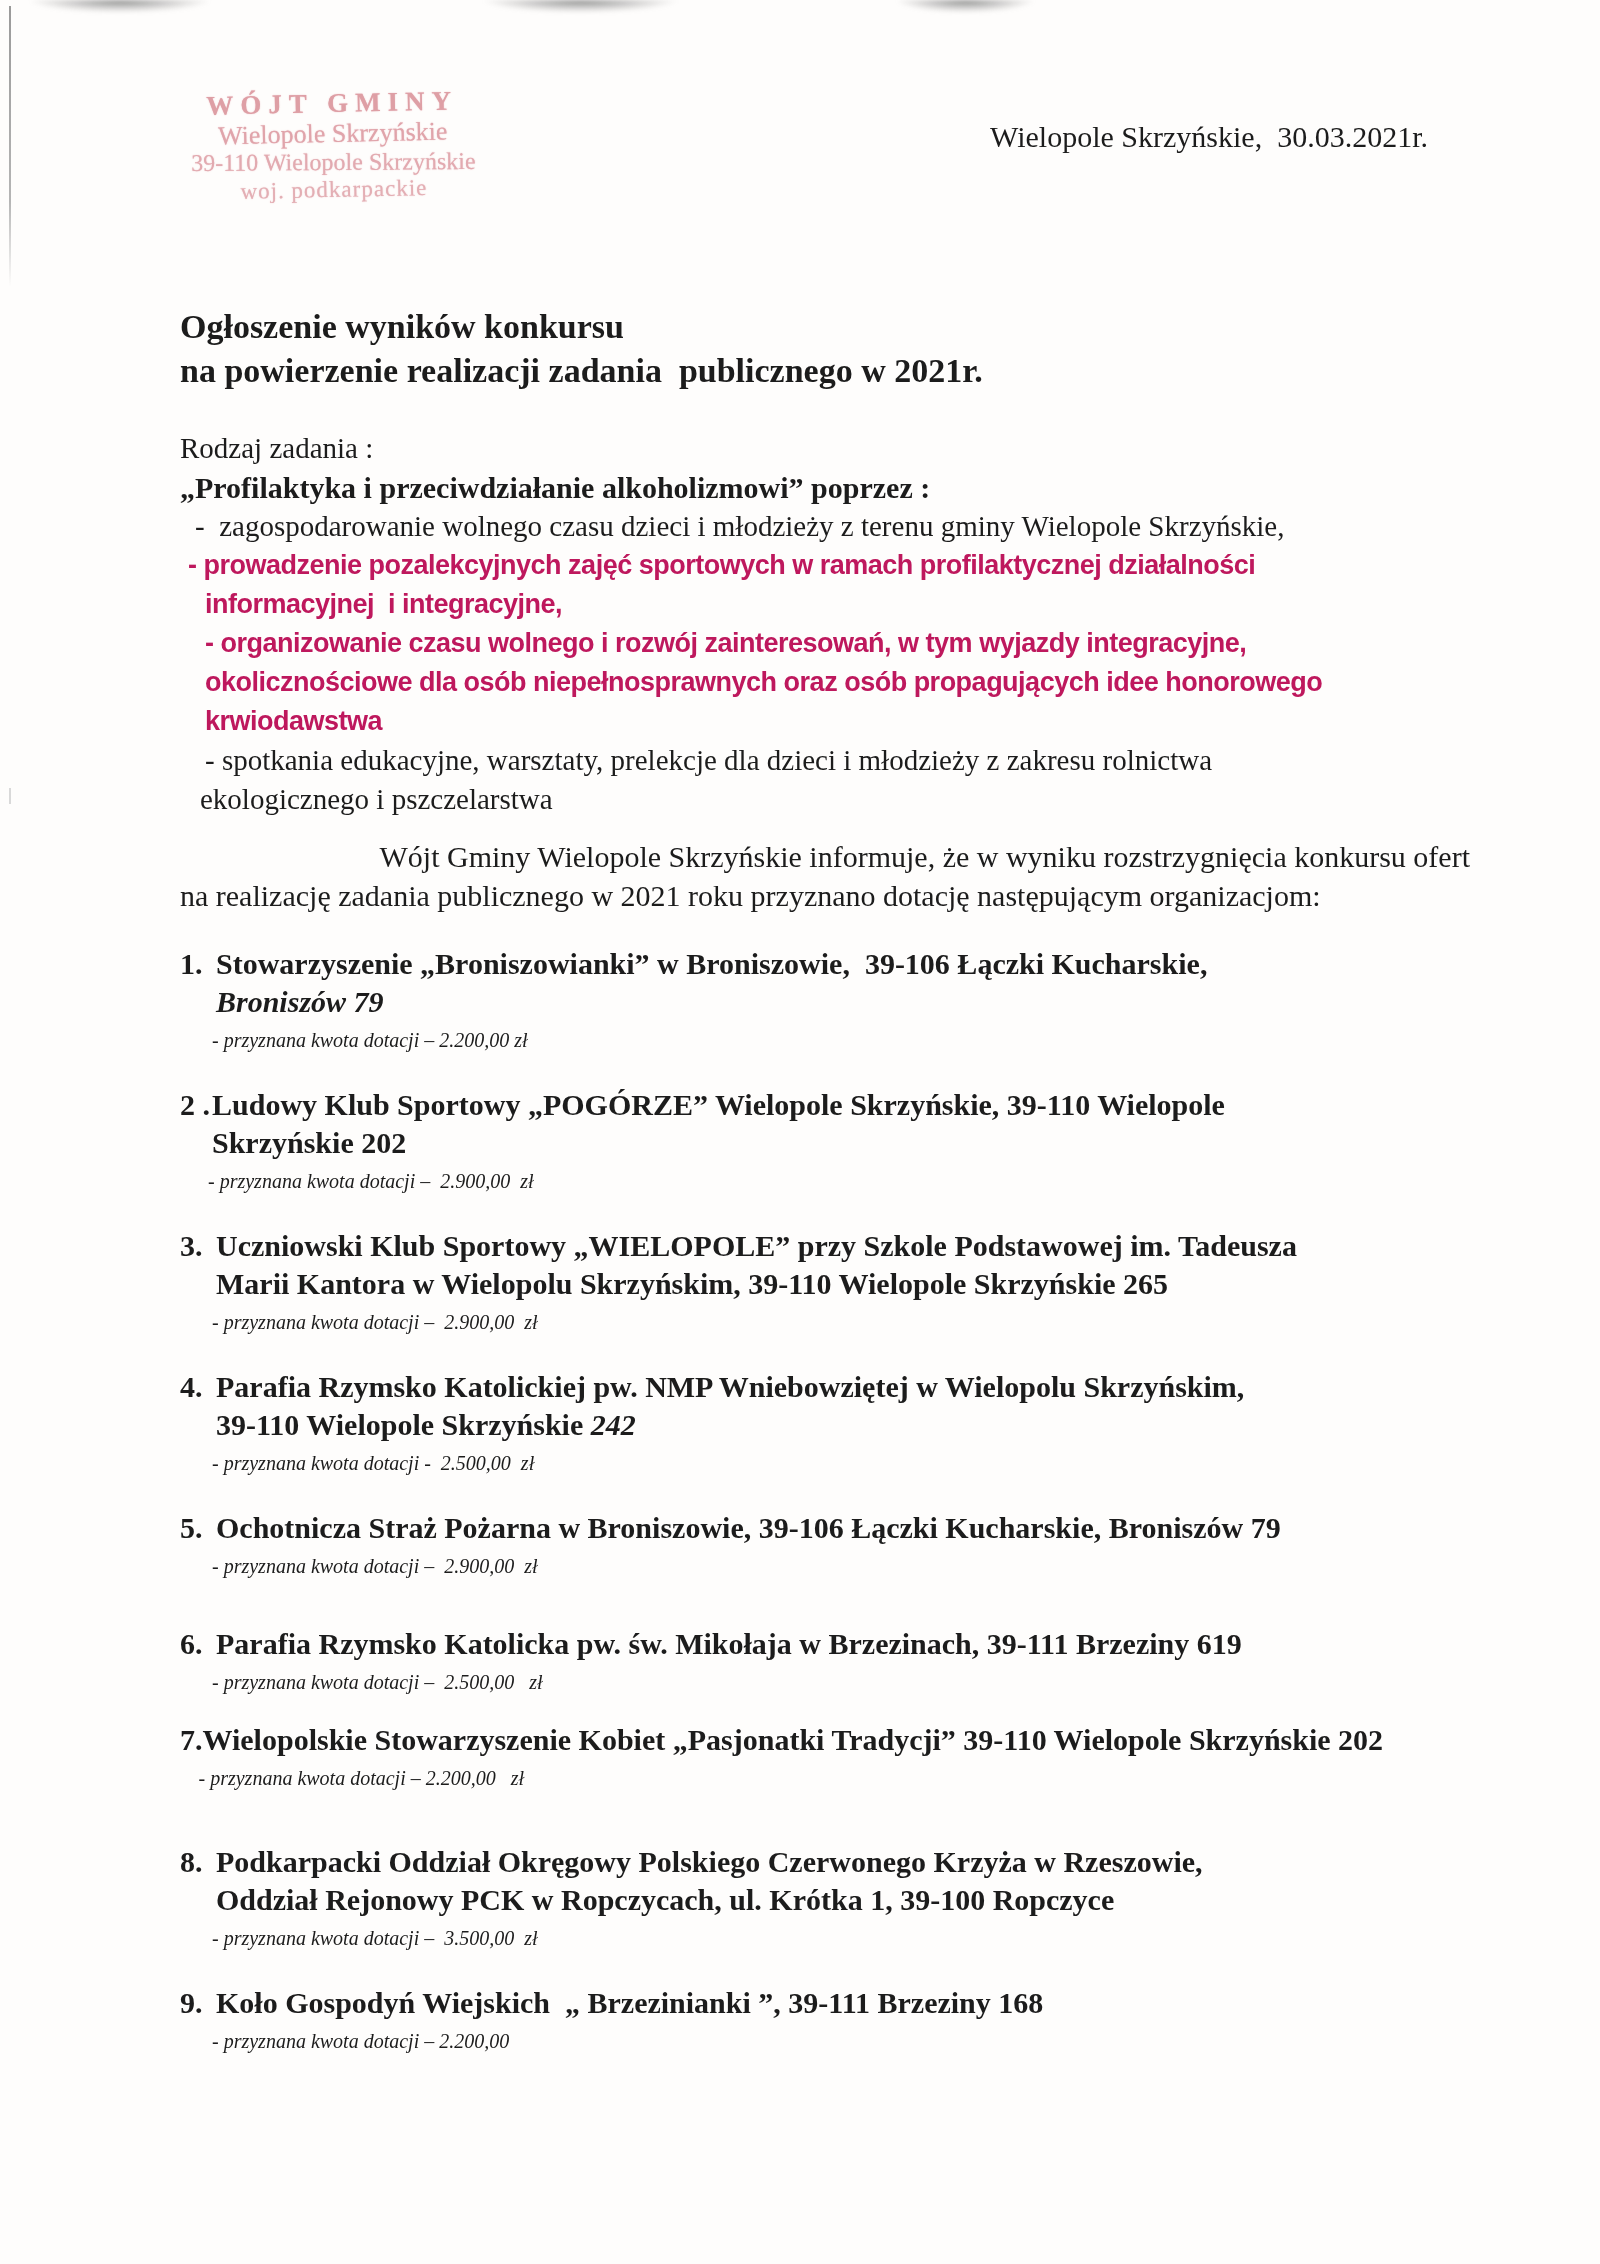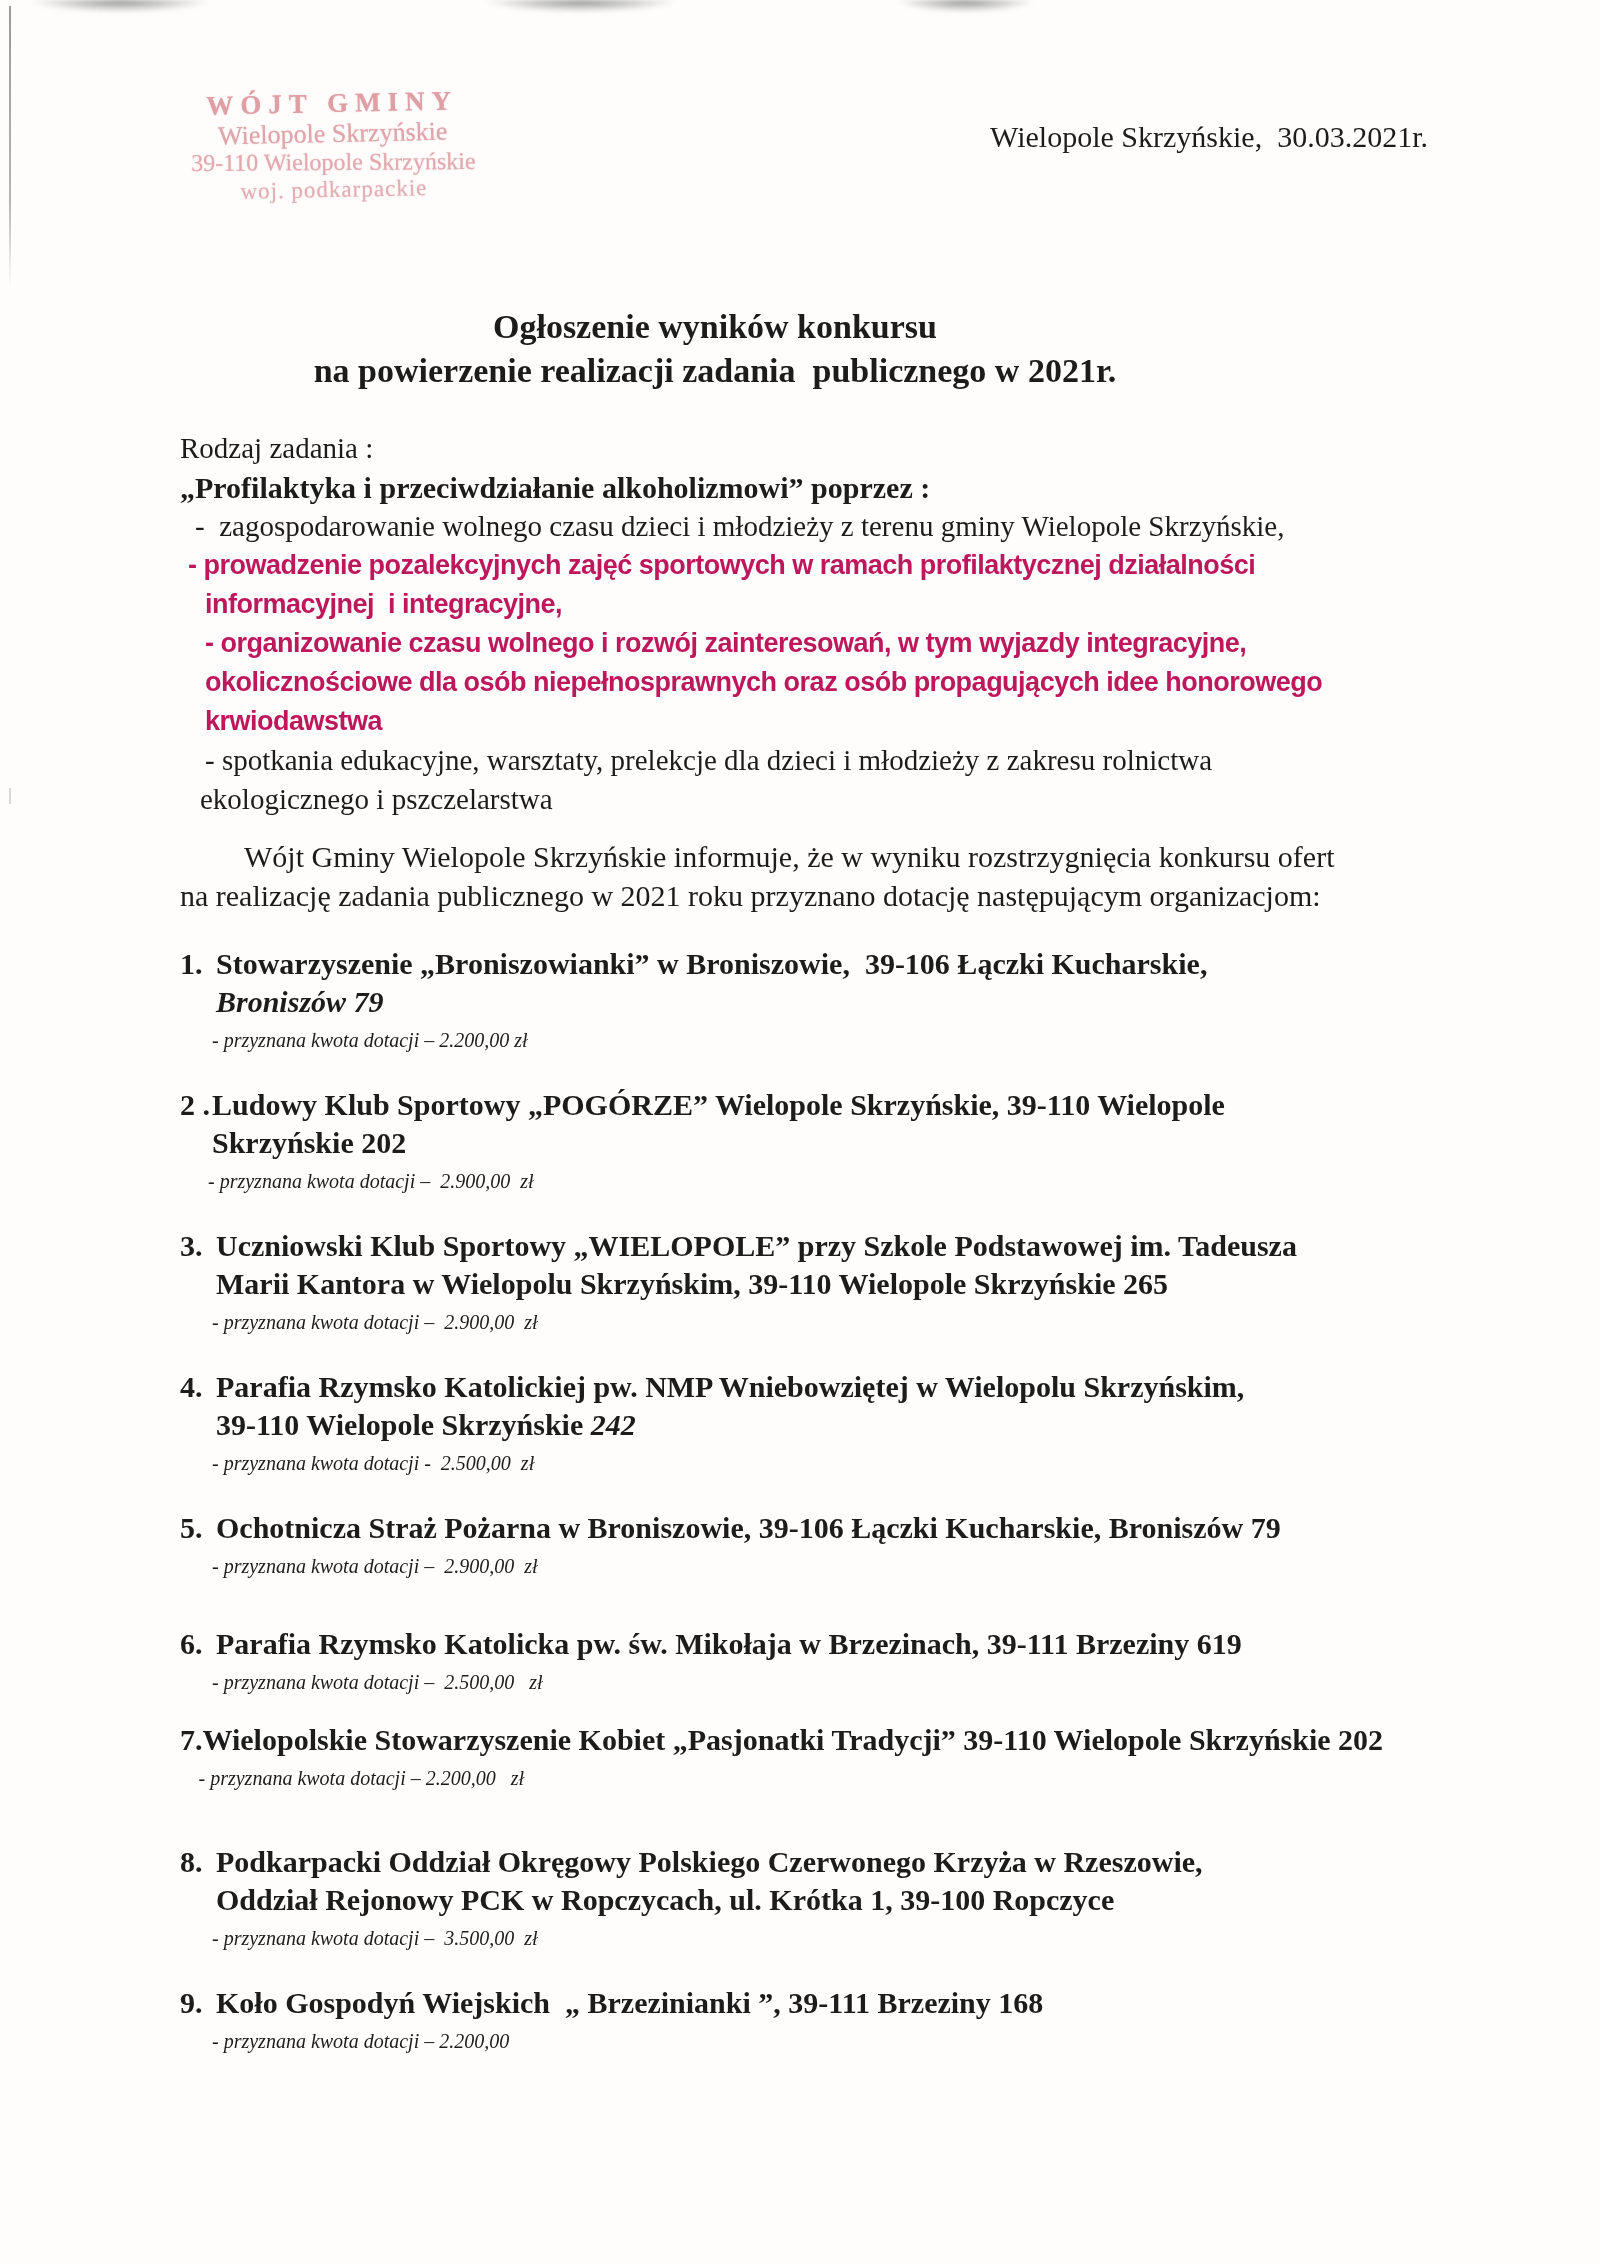--- a/index.html
+++ b/index.html
@@ -53,36 +53,36 @@
     font-size: 30px; white-space: pre;
   }
   
   .content {
     position: absolute; left: 180px; top: 0; width: 1290px;
   }
   .t-line { white-space: pre; }
   .doc-title {
     margin-top: 305px; margin-bottom: 36px;
     width: 1070px;
-    text-align: center;
+    text-align: left;
     font-weight: bold; font-size: 34px; line-height: 44px;
   }
   .task { font-size: 29px; line-height: 39px; }
   .task .serif-bold { font-weight: bold; font-size: 30px; }
   .task .sans {
     font-family: "Liberation Sans", sans-serif;
     font-weight: bold; font-size: 27px; letter-spacing: -0.5px;
     color: #be185d;
   }
   .ind08 { padding-left: 8px; }
   .ind15 { padding-left: 15px; }
   .ind20 { padding-left: 20px; }
   .ind25 { padding-left: 25px; }
   .announcement { margin-top: 18px; font-size: 30px; line-height: 39px; }
-  .announcement .a1 { padding-left: 64px; }
+  .announcement .a1 { padding-left: 64px; text-align: right; }
   
   .grants { margin-top: 30px; }
   .grant { display: flex; margin-bottom: 27px; }
   .grant .gnum {
     min-width: 36px; font-weight: bold; font-size: 30px; line-height: 38px; white-space: pre;
   }
   .grant.num-tight .gnum { min-width: 0; margin-right: 2px; }
   .grant.num-none  .gnum { min-width: 0; margin-right: 0; }
   .grant .gbody { flex: 1; }
   .gname { font-weight: bold; font-size: 30px; line-height: 38px; white-space: pre; }

